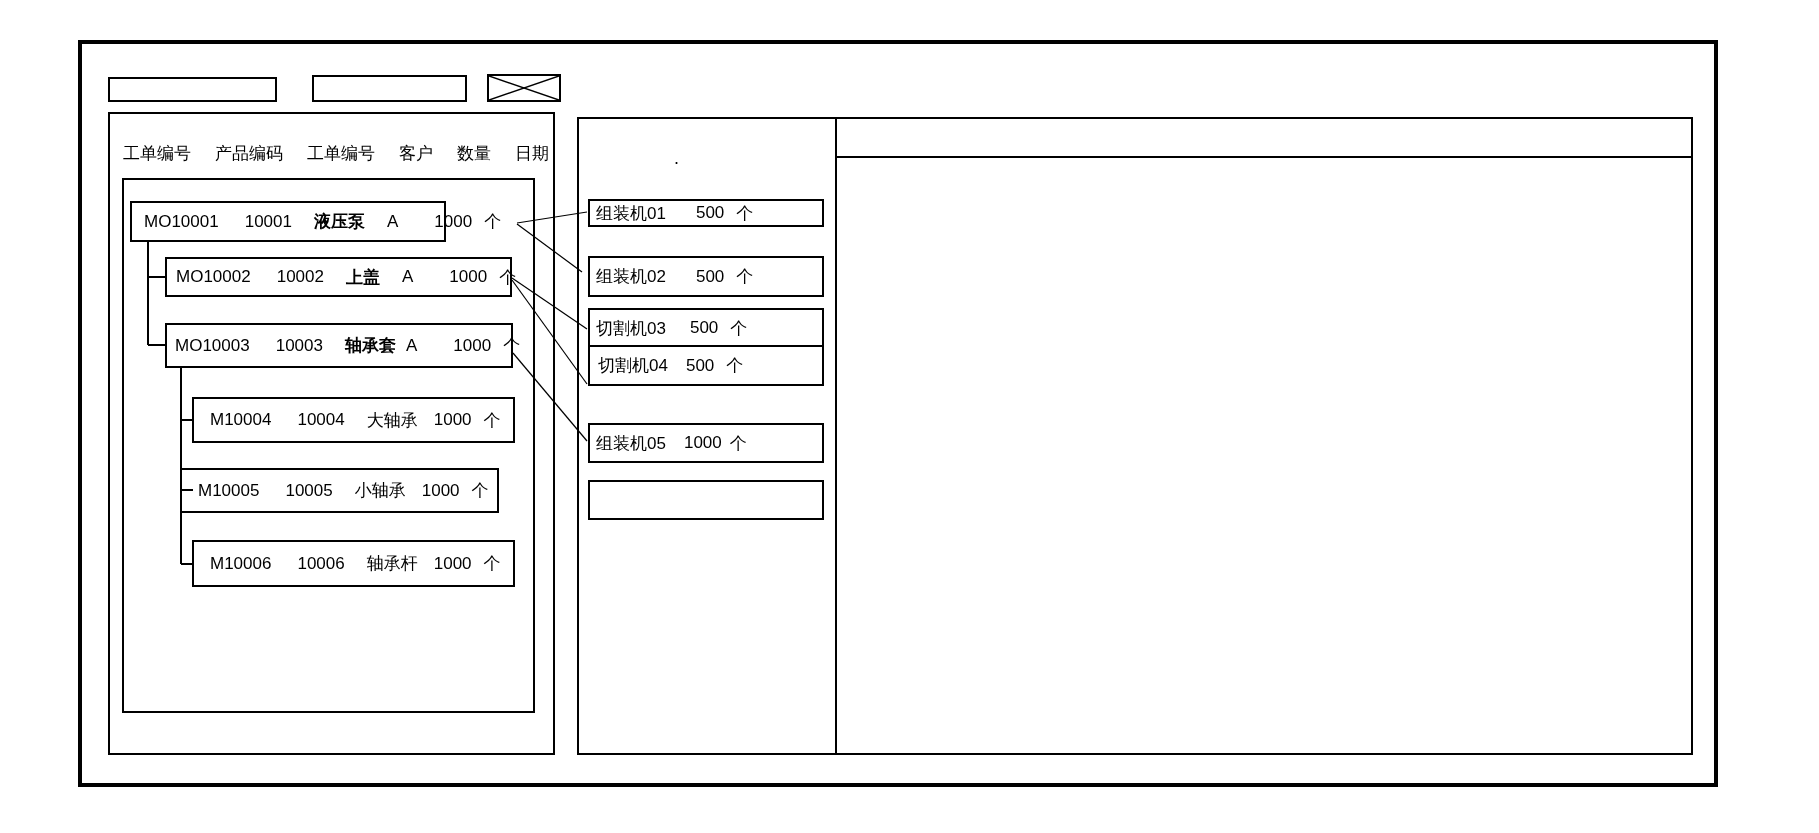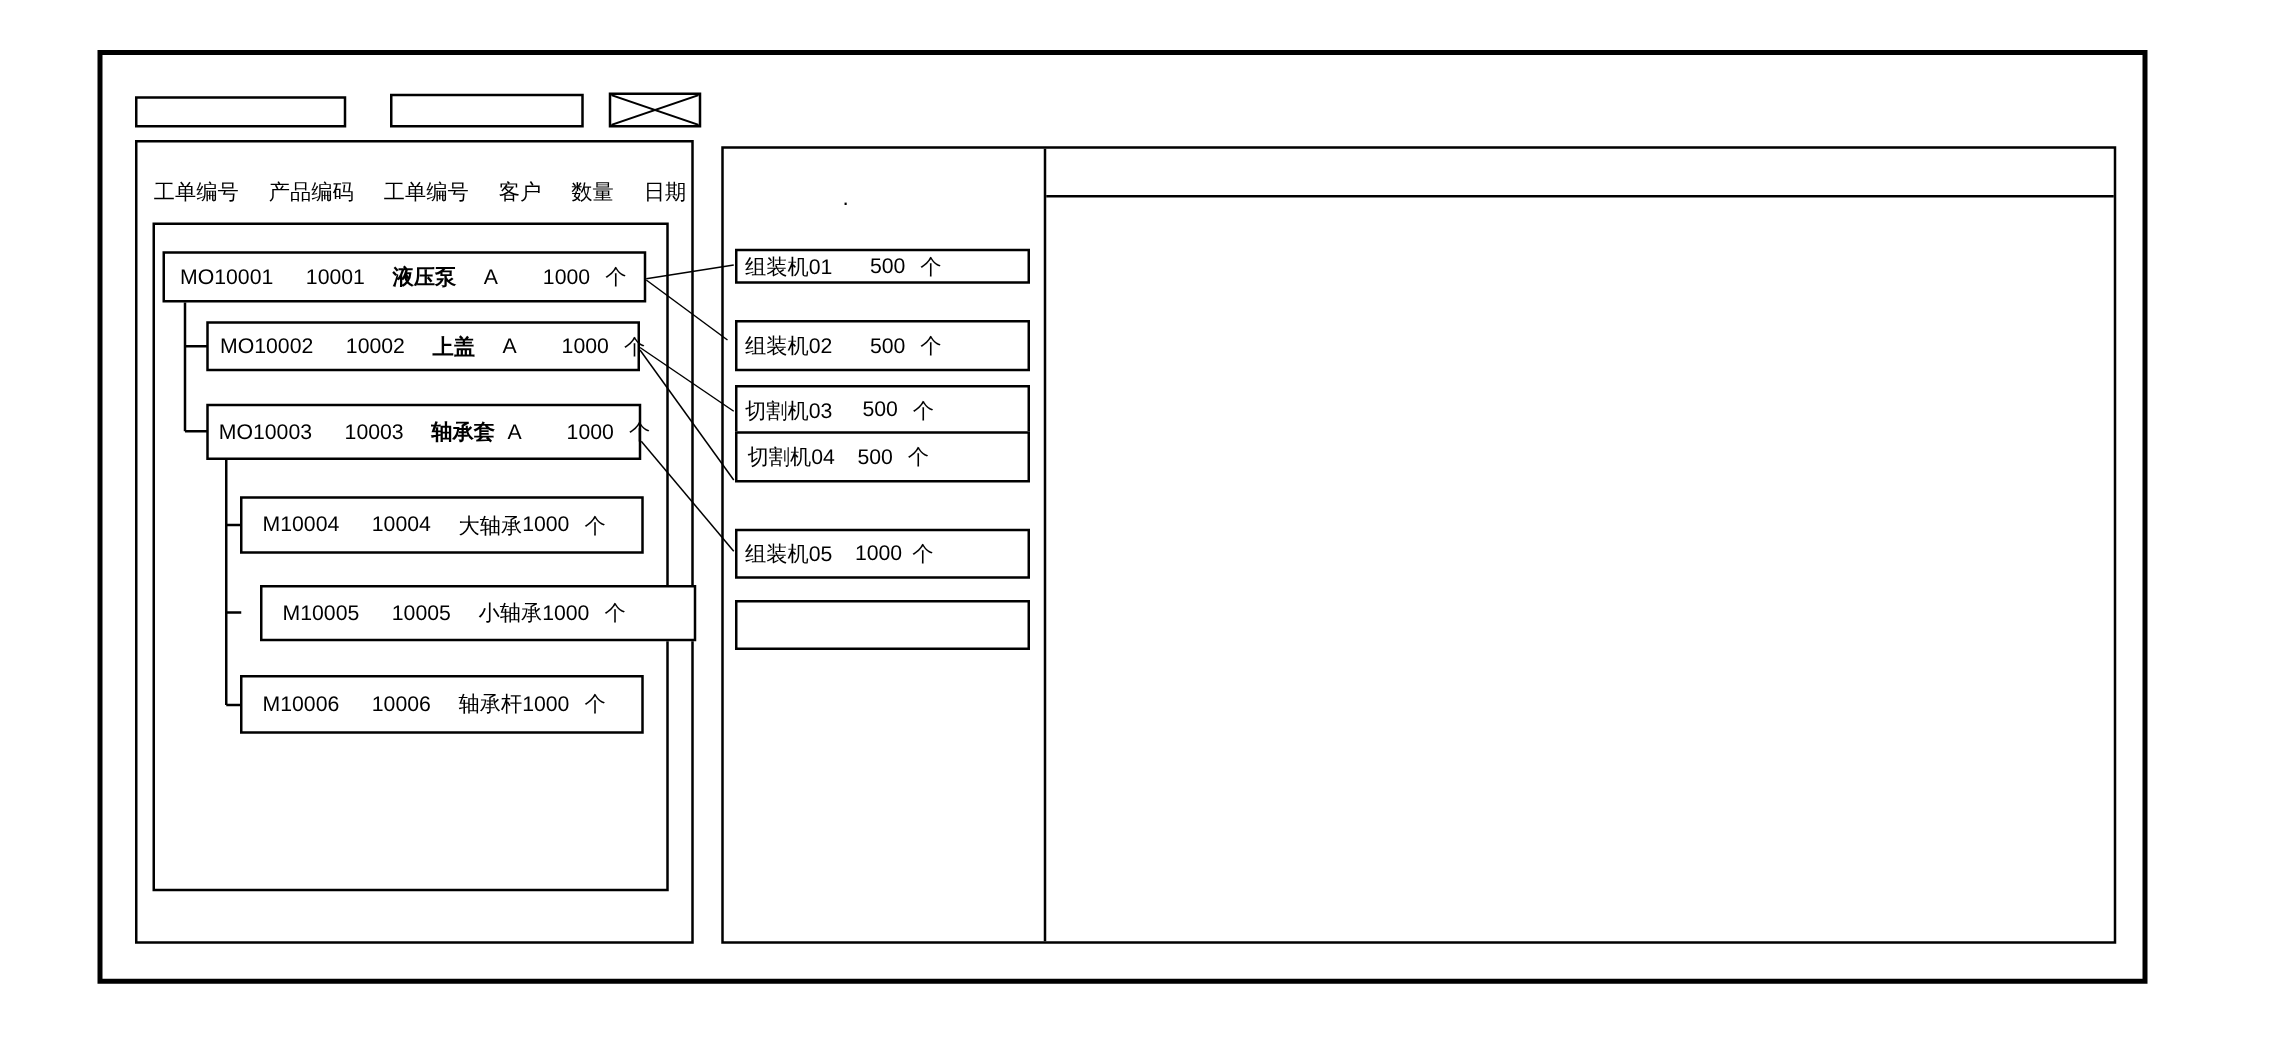--- a/index.html
+++ b/index.html
@@ -8,21 +8,21 @@
          -webkit-font-smoothing:antialiased; overflow:hidden; }
   .frame { position:absolute; border:4px solid #000; background:transparent; }
   .box { position:absolute; border:2px solid #000; background:#fff; }
   .panel { position:absolute; border:2px solid #000; background:#fff; }
   .row-text { display:flex; align-items:center; height:100%; font-size:17px; white-space:nowrap; }
   .hdr { position:absolute; display:flex; gap:24px; font-size:17px; align-items:center; }
   
   .f-order { margin-right:26px; }
   .f-pcode { margin-right:22px; }
   .f-pname { margin-right:22px;font-weight:bold; }
-  .f-pname-s { }
+  .f-pname-s { margin-right:16px; }
   .f-cust  { margin-right:36px; }
   .f-qty   { margin-right:12px; }
   
   .m-qty  { margin-left:30px;text-align:center; }
   .m-unit { margin-left:12px; }
   .hline { position:absolute; background:#000; height:2px; }
   .vline { position:absolute; background:#000; width:2px; }
   svg.overlay { position:absolute; left:0; top:0; pointer-events:none; }
   .dotmark { position:absolute; font-size:18px; line-height:18px; }
 </style>
@@ -46,21 +46,21 @@
   <span>工单编号</span>
   <span>产品编码</span>
   <span>工单编号</span>
   <span>客户</span>
   <span>数量</span>
   <span>日期</span>
 </div>
 
 <div class="panel" style="left:122px;top:178px;width:413px;height:535px"></div>
 
-<div class="box" style="left:130px;top:201px;width:387px;height:41px">
+<div class="box" style="left:130px;top:201px;width:316px;height:41px">
   <div class="row-text" style="padding-left:12px">
     <span class="f-order">MO10001</span>
     <span class="f-pcode">10001</span>
     <span class="f-pname">液压泵</span>
     <span class="f-cust">A</span>
     <span class="f-qty">1000</span>
     <span>个</span>
   </div>
 </div>
 
@@ -89,21 +89,21 @@
 <div class="box" style="left:192px;top:397px;width:323px;height:46px">
   <div class="row-text" style="padding-left:16px">
     <span class="f-order">M10004</span>
     <span class="f-pcode">10004</span>
     <span class="f-pname-s">大轴承</span>
     <span class="f-qty">1000</span>
     <span>个</span>
   </div>
 </div>
 
-<div class="box" style="left:208px;top:468px;width:349px;height:45px">
+<div class="box" style="left:180px;top:468px;width:319px;height:45px">
   <div class="row-text" style="padding-left:16px">
     <span class="f-order">M10005</span>
     <span class="f-pcode">10005</span>
     <span class="f-pname-s">小轴承</span>
     <span class="f-qty">1000</span>
     <span>个</span>
   </div>
 </div>
 
 <div class="box" style="left:192px;top:540px;width:323px;height:47px">

